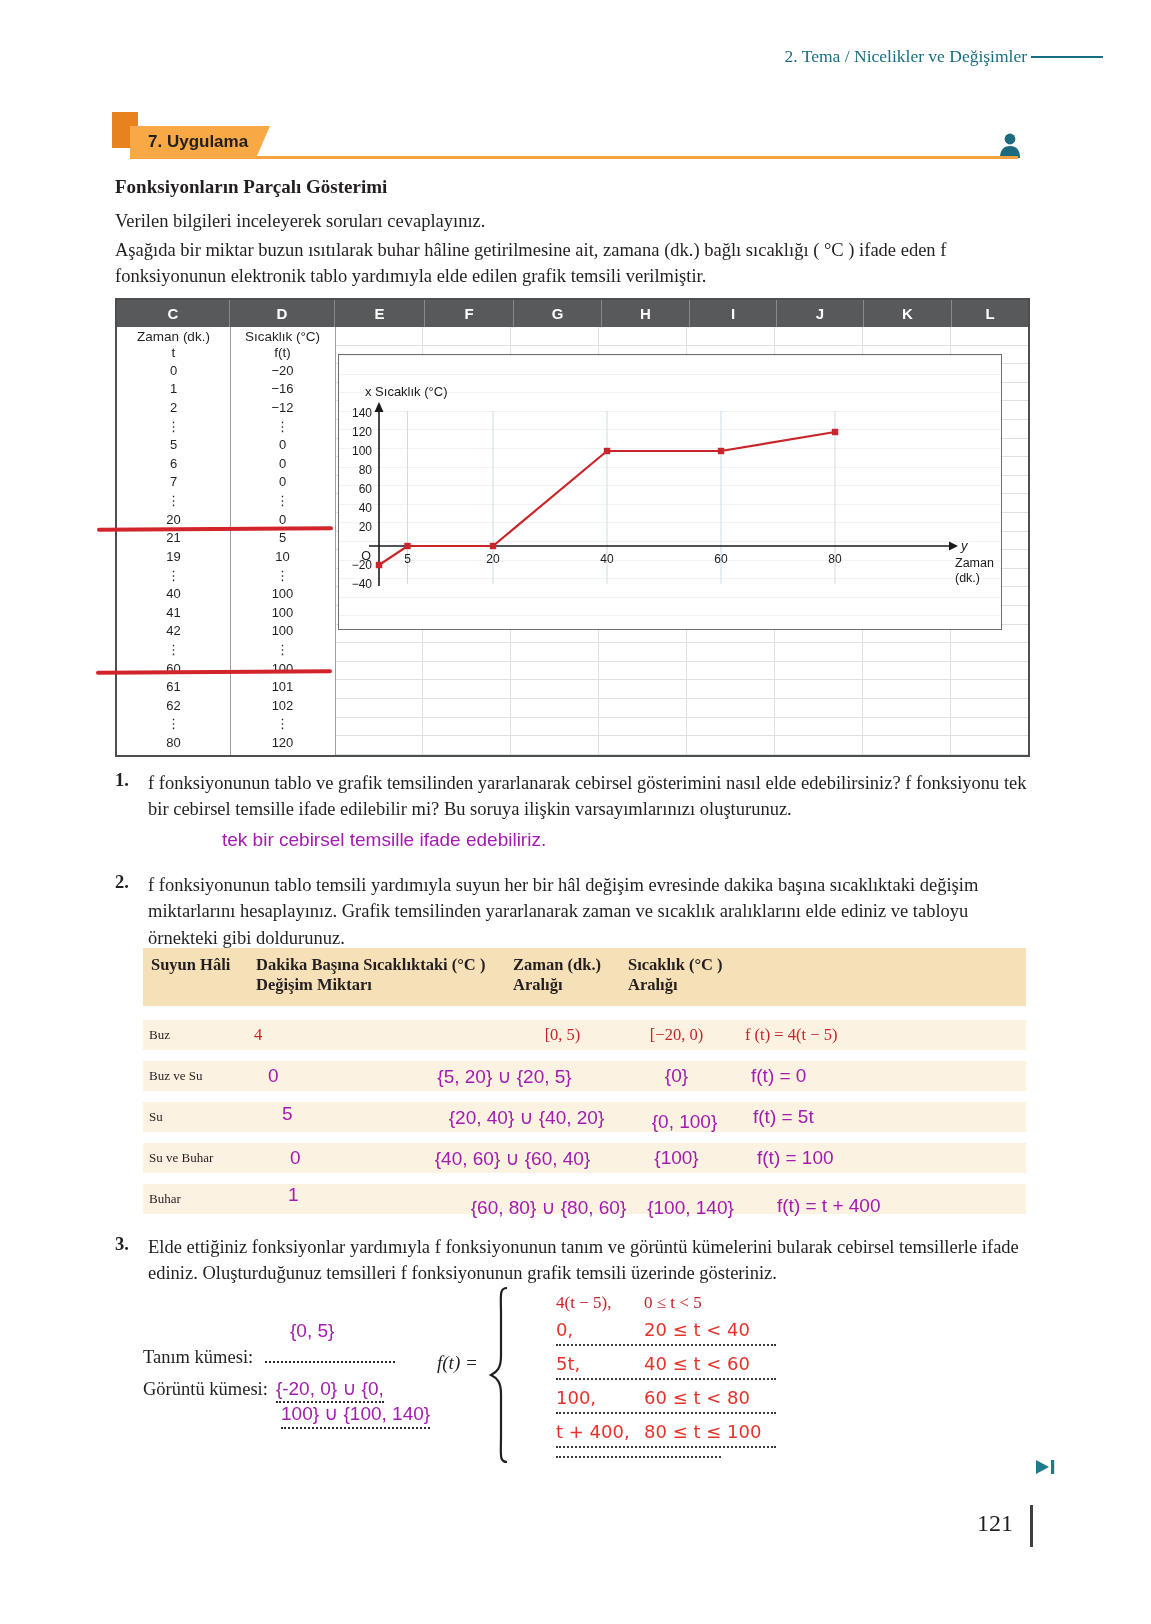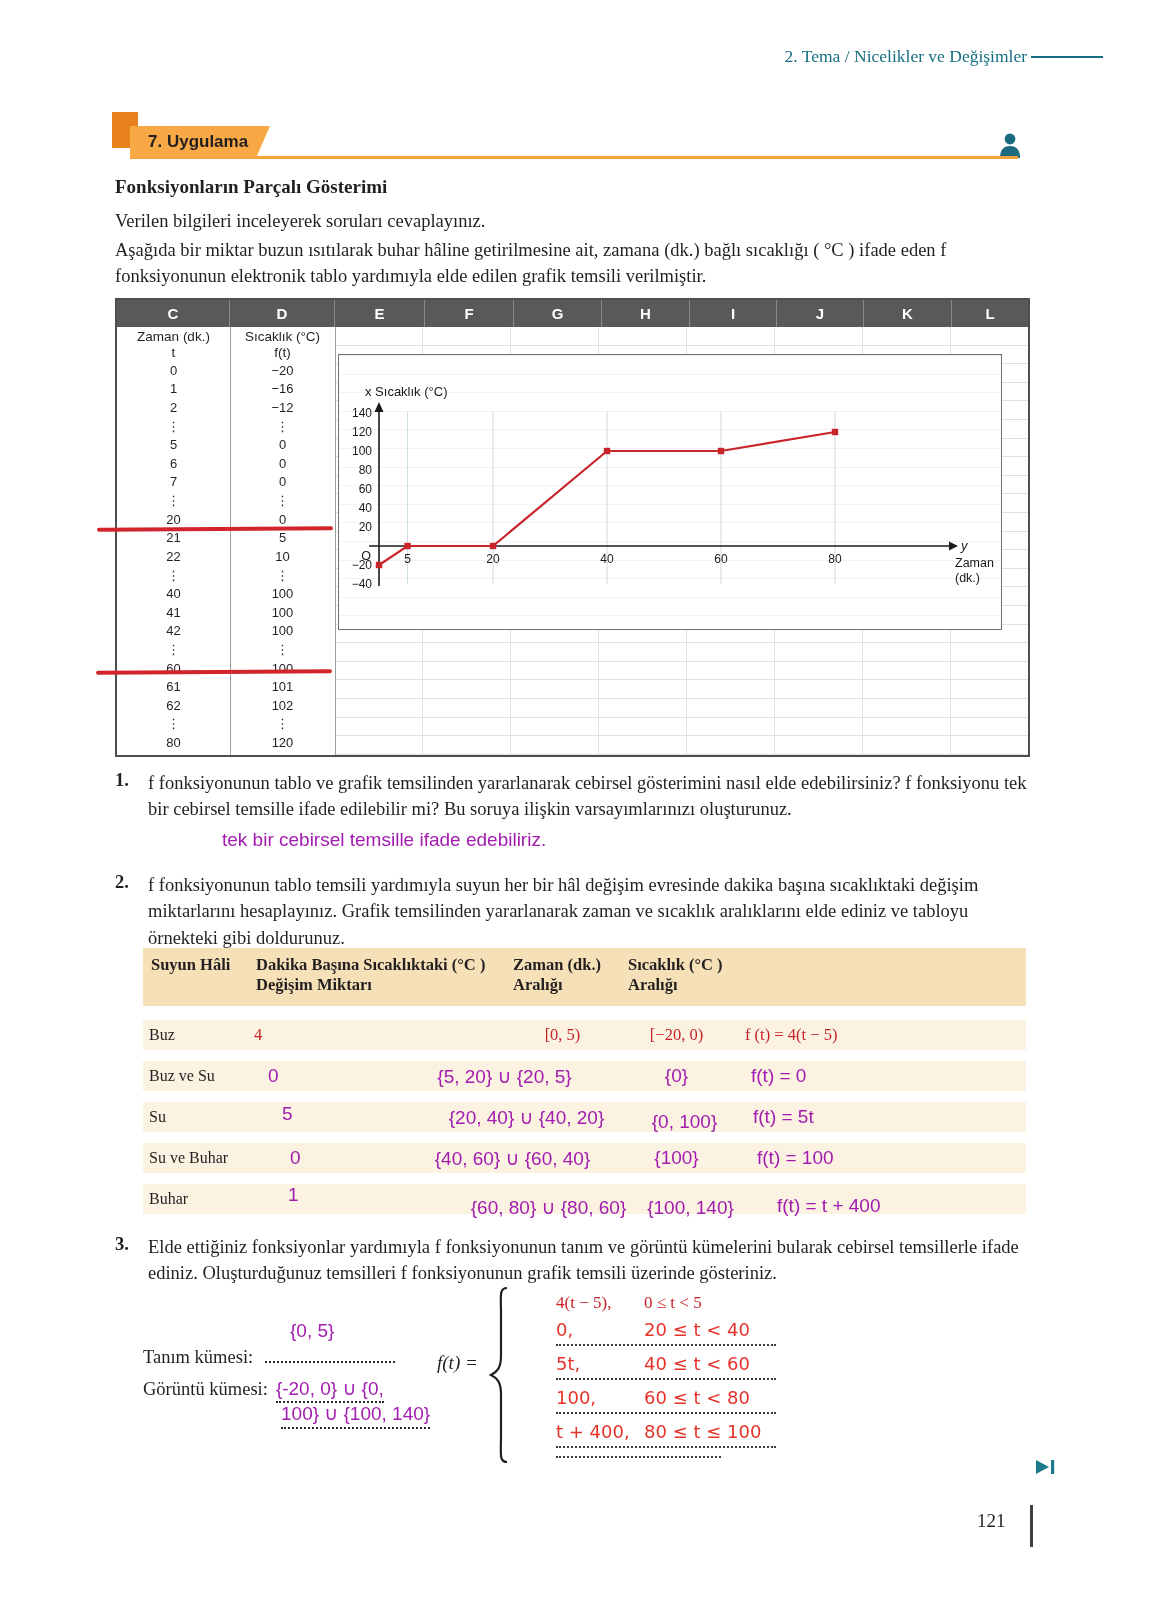--- a/index.html
+++ b/index.html
@@ -47,33 +47,33 @@
   .qtext{font-size:18.5px;line-height:1.42;}
   .hand{font-family:Liberation Sans, sans-serif;color:#a21caf;font-size:19px;white-space:nowrap;}
   .printed{font-family:"Liberation Serif",serif;color:#c6232b;font-size:16.5px;}
   
   .t2{position:absolute;left:143px;top:948px;width:883px;font-family:"Liberation Serif",serif;}
   .t2-header{display:flex;background:#f5e0b8;}
   .th{font-weight:bold;font-size:16.5px;line-height:1.22;padding:7px 8px;box-sizing:border-box;min-height:58px;}
   .t2-row{display:flex;height:30px;margin-top:11px;background:#fcf2e1;align-items:center;}
   .tc{box-sizing:border-box;display:flex;align-items:center;}
   .w1{width:105px;}.w2{width:257px;}.w3{width:115px;}.w4{width:113px;}.w5{width:293px;}
-  .state{font-size:16px;padding-left:6px;}
+  .state{font-size:13px;padding-left:6px;}
   .center{justify-content:center;}
   
   .dots-inline{display:inline-block;width:130px;border-bottom:2.2px dotted #2b2b2b;height:14px;margin-left:8px;}
   .dotted-under{border-bottom:2.2px dotted #2b2b2b;padding-bottom:2px;}
   .pieces{position:absolute;left:512px;top:1290px;width:250px;margin-left:44px;}
   .piece{display:flex;align-items:center;height:25px;margin-bottom:2px;}
   .p-expr{display:inline-block;min-width:88px;}
   .printed-line .p-expr,.printed-line .p-cond{font-family:"Liberation Serif",serif;color:#c6232b;font-size:17px;}
   .hand-line .p-expr,.hand-line .p-cond{font-family:"DejaVu Sans",sans-serif;color:#e5332a;font-size:18px;white-space:nowrap;}
   .dotline{width:220px;border-bottom:2.5px dotted #3a3a3a;height:0;margin:1px 0 5px 0;}
   .dotline.short{width:165px;margin-top:8px;}
-  .pagenum{position:absolute;left:977px;top:1510px;font-size:19px;}
+  .pagenum{position:absolute;left:977px;top:1510px;font-size:24px;}
   .pagebar{position:absolute;left:1030px;top:1505px;width:3px;height:42px;background:#3f4042;}
 </style>
 </head>
 <body>
 
 <div class="page">
 
   <div class="tema">
     <span class="tema-text">2. Tema / Nicelikler ve Değişimler</span>
     <span class="tema-line"></span>
@@ -152,21 +152,21 @@
         </div>
       <div class="cd-row">
           <span class="t">20</span>
           <span class="f">0</span>
         </div>
       <div class="cd-row">
           <span class="t">21</span>
           <span class="f">5</span>
         </div>
       <div class="cd-row">
-          <span class="t">22</span>
+          <span class="t">19</span>
           <span class="f">10</span>
         </div>
       <div class="cd-row">
           <span class="t">⋮</span>
           <span class="f">⋮</span>
         </div>
       <div class="cd-row">
           <span class="t">40</span>
           <span class="f">100</span>
         </div>

